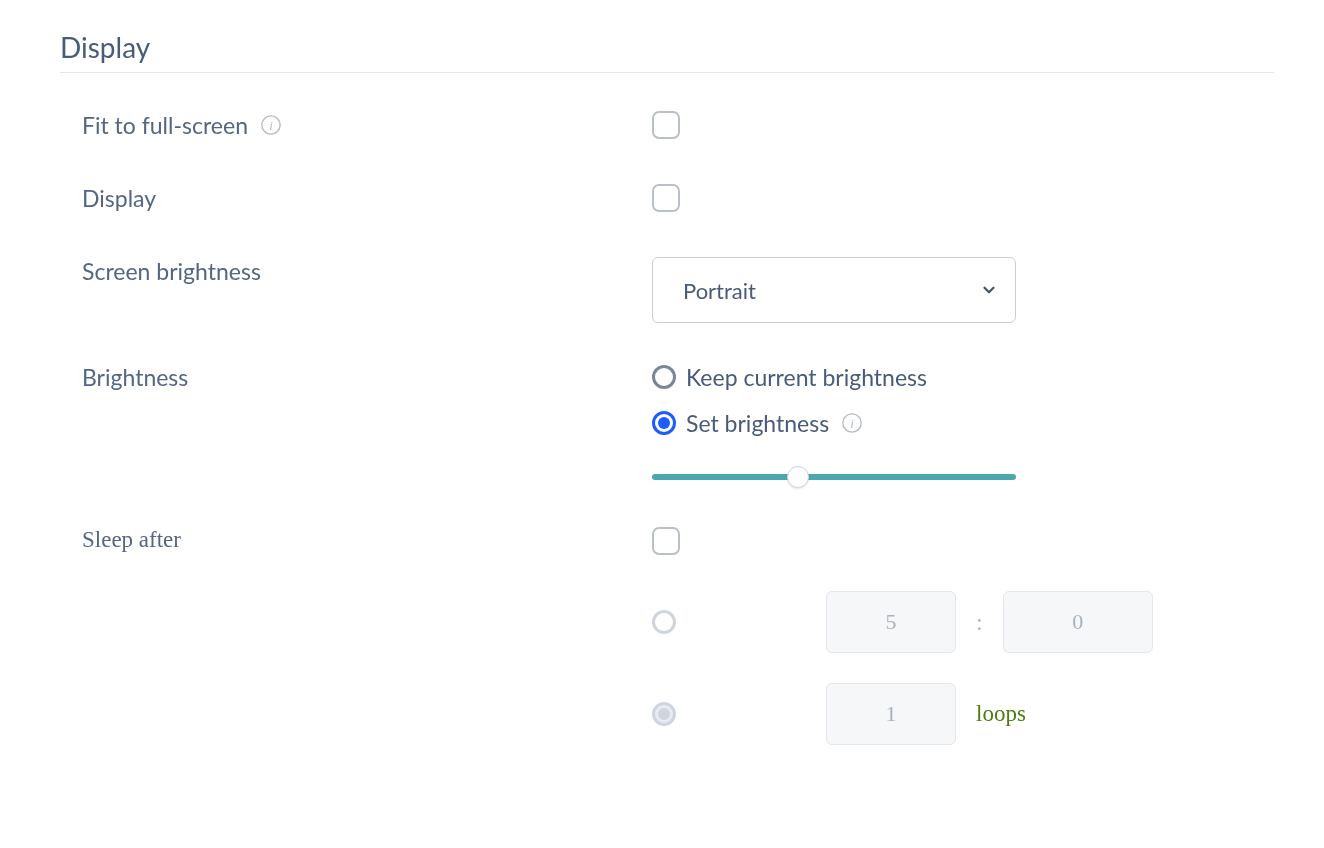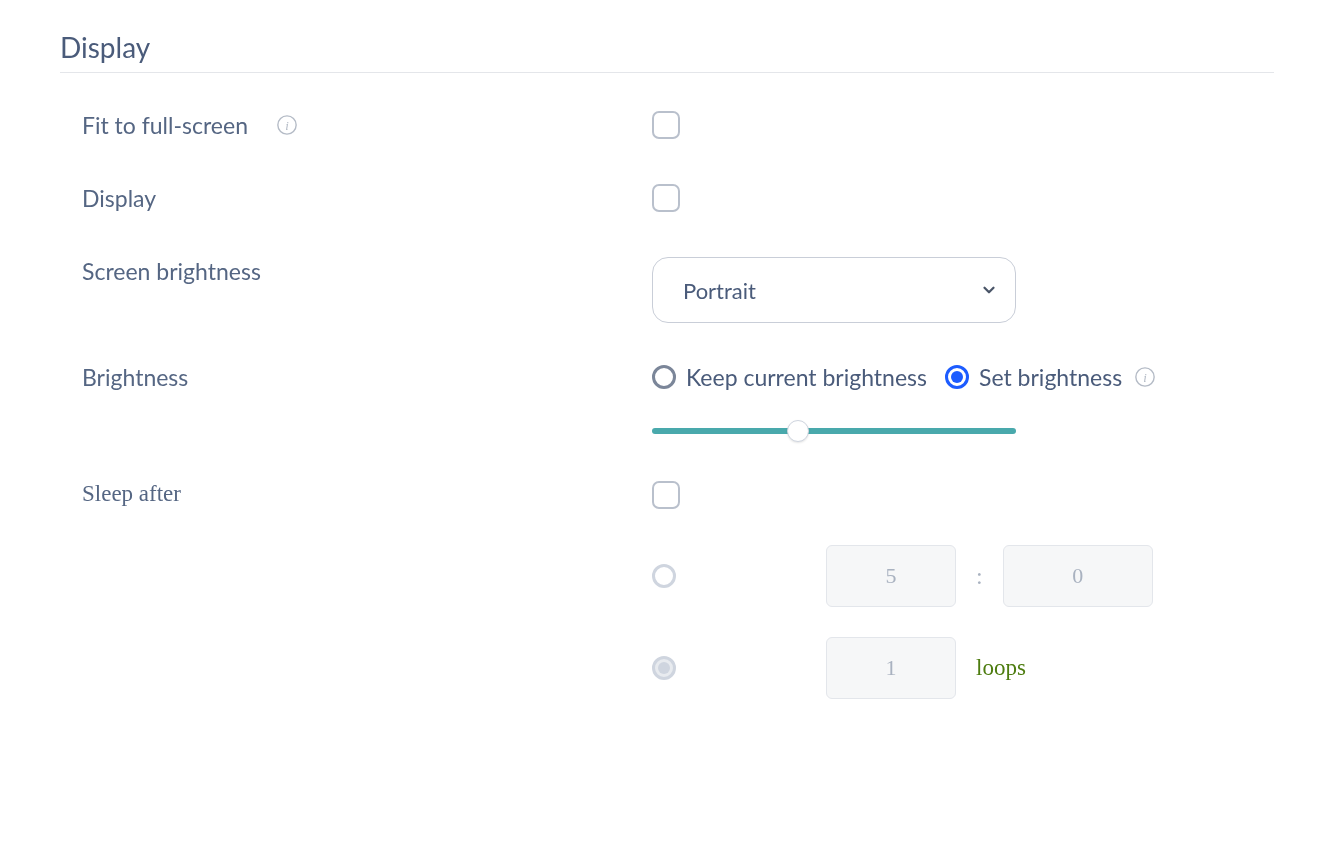--- a/index.html
+++ b/index.html
@@ -29,21 +29,21 @@
   .row {
     display: flex;
     align-items: flex-start;
     margin-bottom: 40px;
   }
   .label-col {
     width: 592px;
     padding-left: 22px;
     display: flex;
     align-items: center;
-    gap: 28px;
+    gap: 12px;
     color: #556683;
     font-size: 23px;
   }
   .control-col {
     flex: 1;
   }
   .info-icon {
     display: inline-flex;
     align-items: center;
     justify-content: center;
@@ -62,40 +62,40 @@
   }
 
   .select-wrap {
     position: relative;
     width: 364px;
   }
   .select {
     width: 100%;
     height: 66px;
     border: 1px solid #c9ced8;
-    border-radius: 16px;
+    border-radius: 6px;
     background: #fff;
     font-size: 22px;
     color: #4a5b7a;
     padding: 0 50px 0 30px;
     appearance: none;
     -webkit-appearance: none;
     font-family: inherit;
     cursor: pointer;
   }
   .select-caret {
     position: absolute;
     right: 18px;
     top: 50%;
     transform: translateY(-50%);
     pointer-events: none;
     color: #4a5568;
   }
 
-  .radio-group { display: flex; flex-direction: row; gap: 18px; text-align: center; }
+  .radio-group { display: flex; flex-direction: column; gap: 18px; text-align: center; }
   .radio-line { display: flex; align-items: center; gap: 10px; }
   .radio {
     width: 24px; height: 24px;
     border: 3px solid #7b8699;
     border-radius: 50%;
     display: inline-flex;
     align-items: center;
     justify-content: center;
     cursor: pointer;
     background:#fff;

